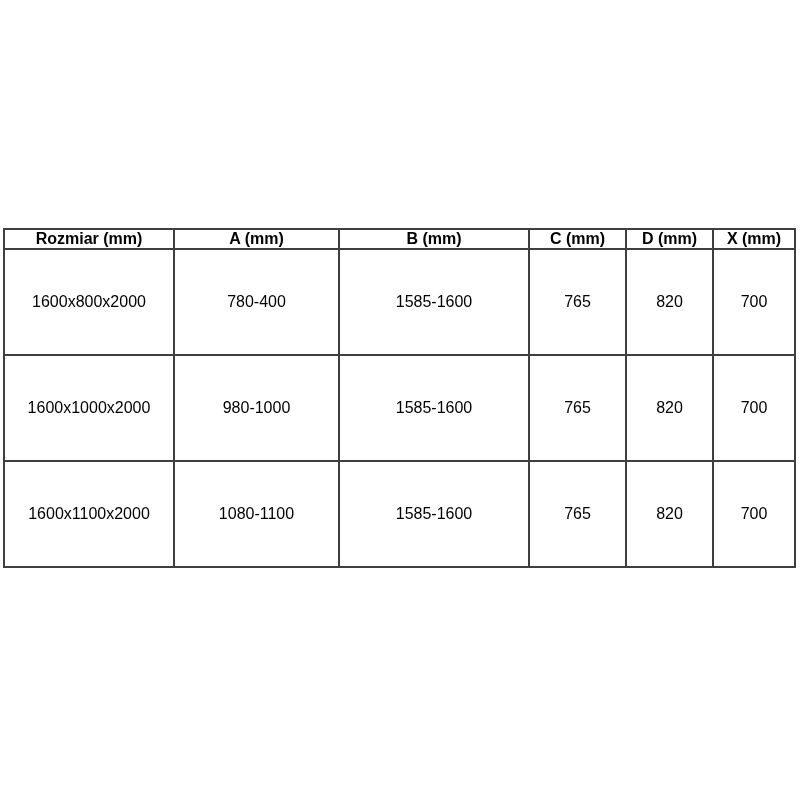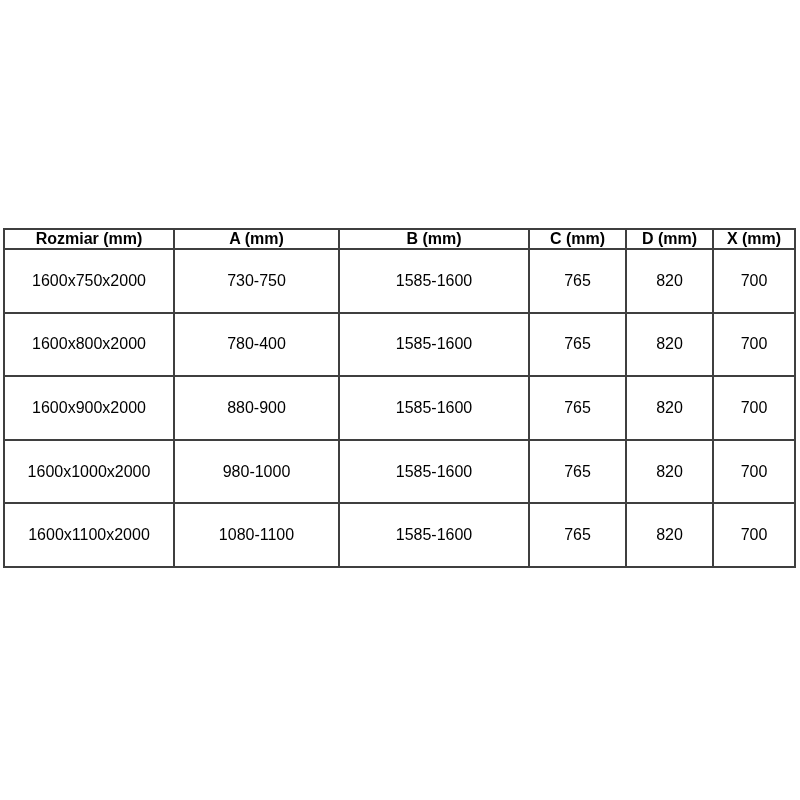--- a/index.html
+++ b/index.html
@@ -67,38 +67,22 @@
           <th>Rozmiar (mm)</th>
           <th>A (mm)</th>
           <th>B (mm)</th>
           <th>C (mm)</th>
           <th>D (mm)</th>
           <th>X (mm)</th>
         </tr>
     </thead>
     <tbody>
         <tr>
-          <td>1600x750x2000</td>
-          <td>730-750</td>
-          <td>1585-1600</td>
-          <td>765</td>
-          <td>820</td>
-          <td>700</td>
-        </tr>
-        <tr>
           <td>1600x800x2000</td>
           <td>780-400</td>
-          <td>1585-1600</td>
-          <td>765</td>
-          <td>820</td>
-          <td>700</td>
-        </tr>
-        <tr>
-          <td>1600x900x2000</td>
-          <td>880-900</td>
           <td>1585-1600</td>
           <td>765</td>
           <td>820</td>
           <td>700</td>
         </tr>
         <tr>
           <td>1600x1000x2000</td>
           <td>980-1000</td>
           <td>1585-1600</td>
           <td>765</td>

